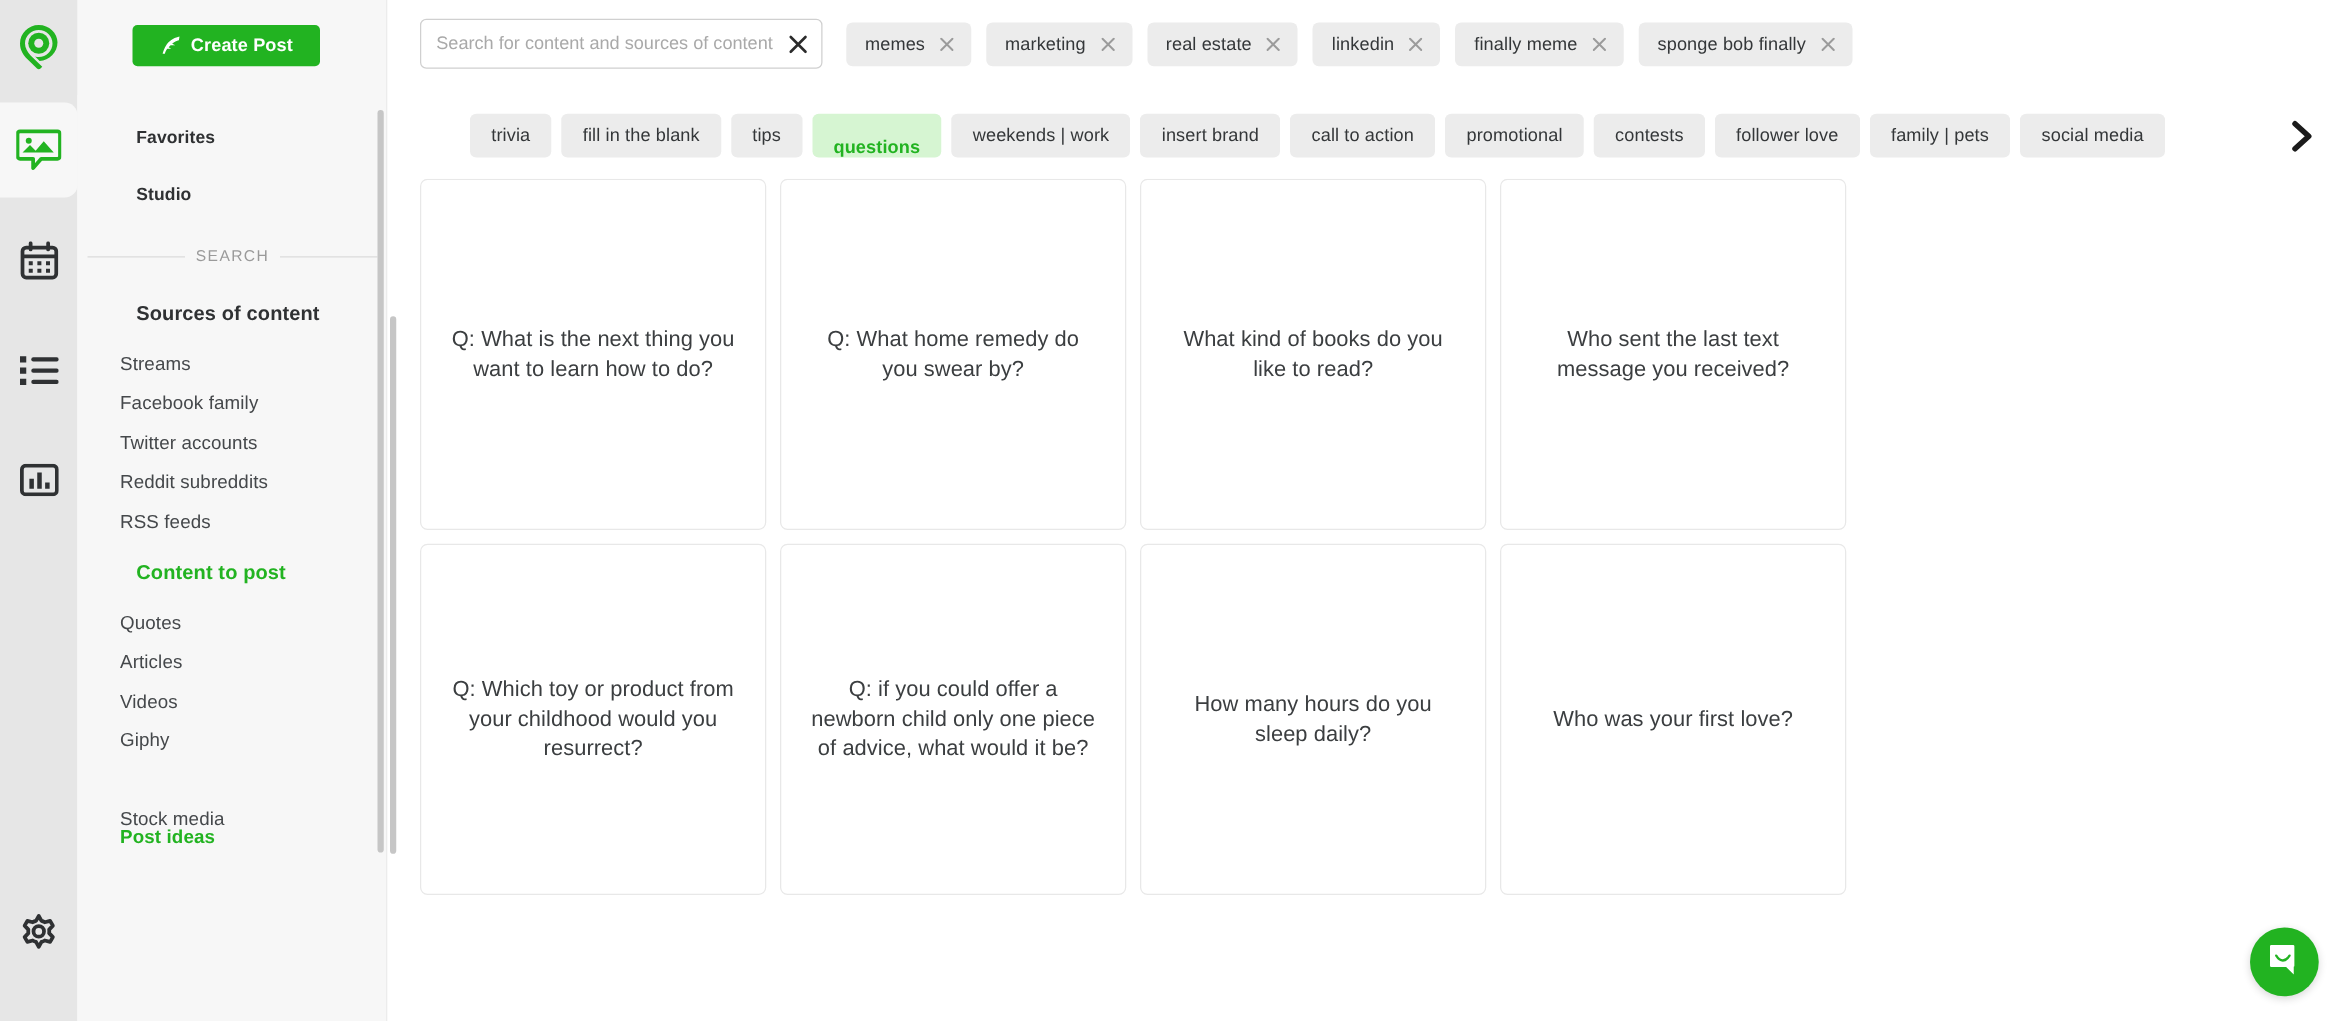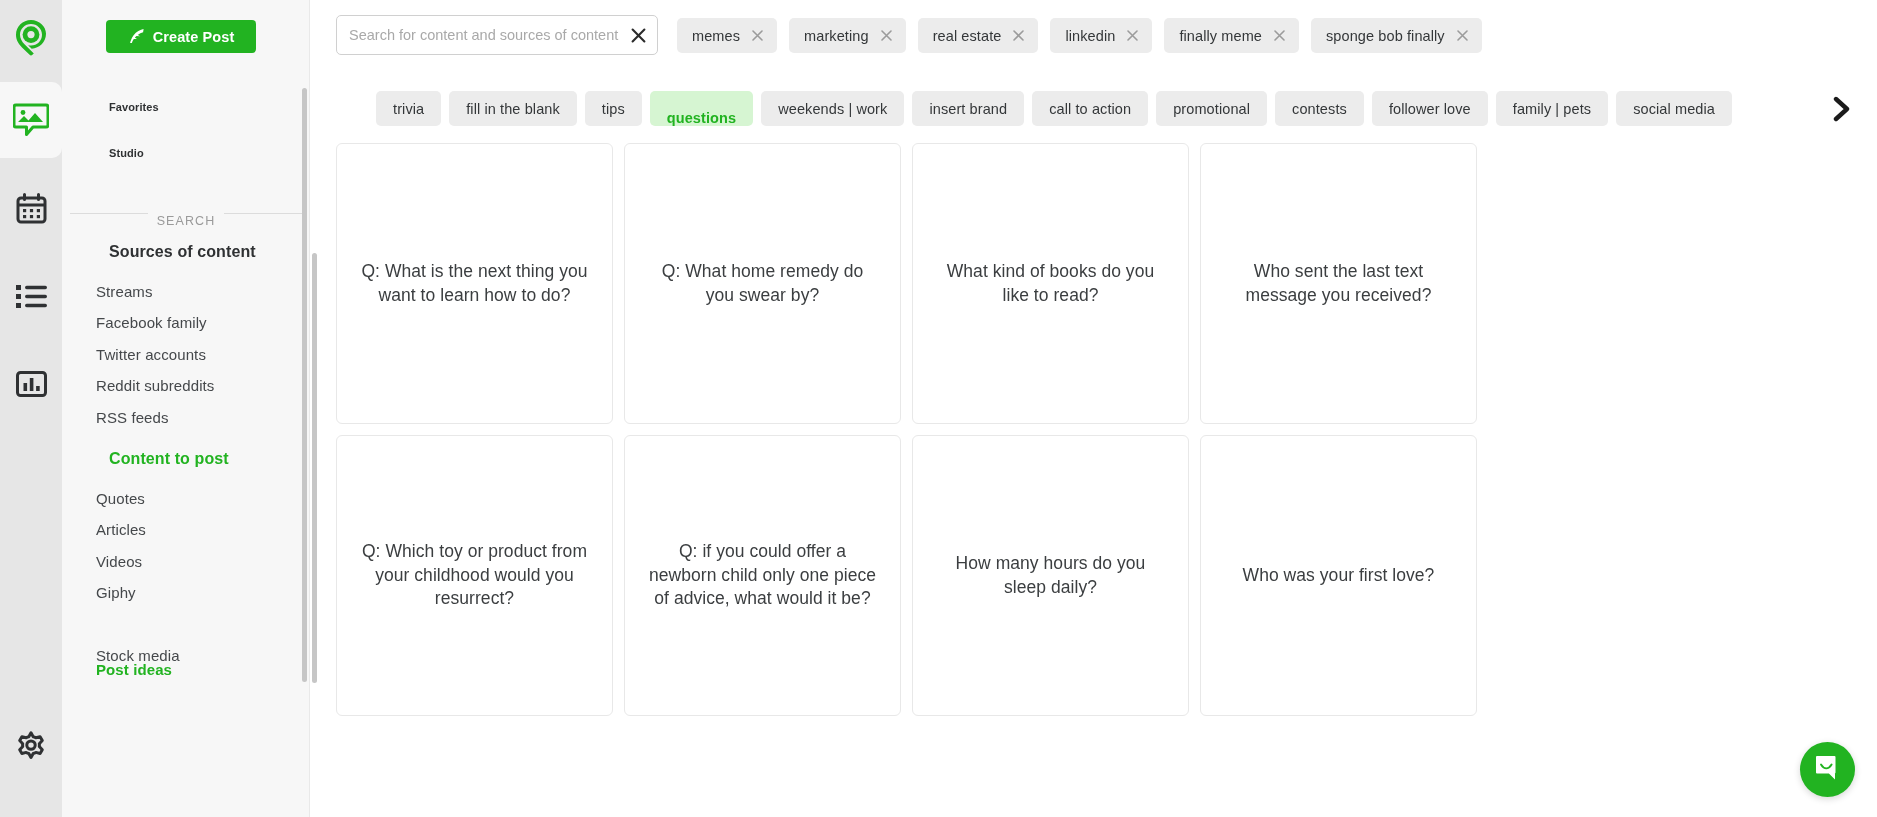--- a/index.html
+++ b/index.html
@@ -69,21 +69,21 @@
     justify-content: center;
     gap: 8px;
     cursor: pointer;
     letter-spacing: .1px;
   }
   .quill-icon svg { display: block; }
 
   .nav-top-item {
     position: absolute;
     left: 47px;
-    font-size: 11px;
+    font-size: 14px;
     font-weight: bold;
     color: #2f3133;
     cursor: pointer;
     letter-spacing: .1px;
   }
   .nav-favorites { top: 101px; }
   .nav-studio    { top: 147px; }
 
   .search-divider {
     position: absolute;
@@ -95,21 +95,20 @@
   }
   .search-divider .line {
     flex: 1;
     height: 1px;
     background: #dcdcdc;
   }
   .search-divider .lbl {
     font-size: 12.5px;
     color: #9a9a9a;
     letter-spacing: 1.1px;
-    margin-top: 16px;
   }
 
   .group-title {
     position: absolute;
     left: 47px;
     font-size: 16px;
     font-weight: bold;
     letter-spacing: .1px;
     cursor: pointer;
   }

